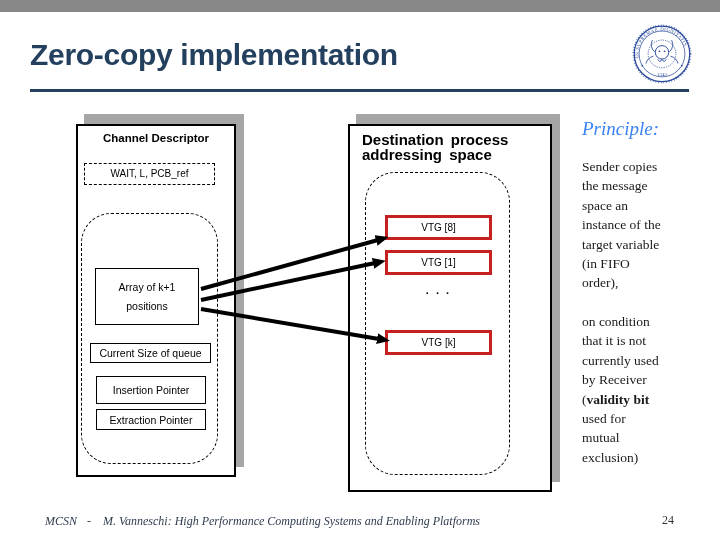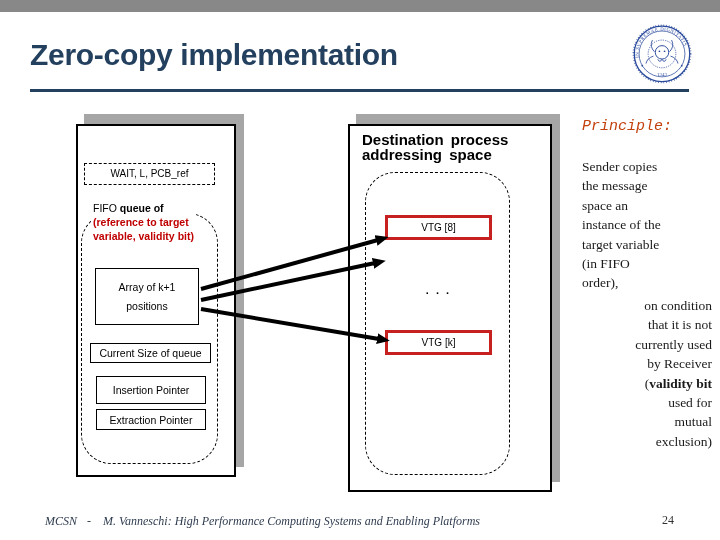--- a/index.html
+++ b/index.html
@@ -41,25 +41,25 @@
   .dest-dashed{left:15px;top:46px;width:143px;height:301px;border:1px dashed #000;border-radius:30px;}
   .vtg{border:3px solid #C62020;background:#fff;font-size:10px;display:flex;align-items:center;
        justify-content:center;box-sizing:border-box;width:107px;height:25px;left:35px;}
   .vtg0{top:89px;} .vtg1{top:124px;} .vtgk{top:204px;text-align:center;}
   .dots{left:35px;top:158px;width:107px;text-align:center;font-size:11px;font-weight:bold;letter-spacing:2px;}
 
   
   .arrows{position:absolute;left:0;top:0;width:720px;height:540px;z-index:5;pointer-events:none;}
 
   
-  .principle-heading{position:absolute;left:582px;top:106px;font-family:Liberation Mono, monospace;
-                     font-style:italic;font-size:15px;color:#c2410c;}
+  .principle-heading{position:absolute;left:582px;top:106px;font-family:Liberation Serif, serif;
+                     font-style:italic;font-size:19px;color:#3b82f6;}
   .ptext{position:absolute;left:582px;width:130px;font-family:"Liberation Serif",serif;
          font-size:13.5px;line-height:19.4px;color:#1a1a1a;}
-  .para1{top:145px;} .para2{top:284px;text-align:right;}
+  .para1{top:145px;} .para2{top:300px;}
   .ptext b{font-weight:bold;}
 
   
   .footer{position:absolute;left:45px;top:502px;display:flex;align-items:baseline;
           font-family:"Liberation Serif",serif;font-style:italic;font-size:12px;color:#2F3C4F;}
   .footer .sep{margin:0 12px 0 10px;}
   .page-num{position:absolute;left:662px;top:501px;font-family:"Liberation Serif",serif;
             font-size:12px;color:#333;}
 
   
@@ -91,46 +91,43 @@
     <path id="logoArc" d="M 9.3,36.5 A 22,22 0 1 1 50.7,36.5" fill="none"></path>
     <text font-size="4.4" fill="#2A4A9C" letter-spacing="0.5" font-family="Liberation Serif,serif">
       <textPath href="#logoArc" startOffset="4">IN SVPREMAE DIGNITATIS</textPath>
     </text>
     <text x="30" y="50" font-size="4.6" fill="#2A4A9C" text-anchor="middle" font-family="Liberation Serif,serif">1343</text>
   </svg>
 
   <div class="gbox box-left">
     <div class="shadow"></div>
     <div class="face">
+      <div class="cd-title">Channel Descriptor</div>
       <div class="wait-box">WAIT, L, PCB_ref</div>
       <div class="cd-dashed"></div>
-      <div class="fifo-note">
-        <div><span>FIFO </span><b>queue of</b></div>
-        <div class="red">(reference to target</div>
-        <div class="red">variable, validity bit)</div>
-      </div>
       <div class="small-box array-box">
         <div>Array of k+1</div>
         <div>positions</div>
       </div>
       <div class="small-box cursize-box">Current Size of queue</div>
       <div class="small-box insert-box">Insertion Pointer</div>
       <div class="small-box extract-box">Extraction Pointer</div>
     </div>
   </div>
 
   <div class="gbox box-mid">
     <div class="shadow"></div>
     <div class="face">
       <div class="dest-title">
         <div>Destination process</div>
         <div>addressing space</div>
       </div>
       <div class="dest-dashed"></div>
       <div class="vtg vtg0">VTG [8]</div>
+      <div class="vtg vtg1">VTG [1]</div>
       <div class="dots">. . .</div>
       <div class="vtg vtgk">VTG [k]</div>
     </div>
   </div>
 
   <svg class="arrows" viewBox="0 0 720 540">
     <defs>
       <marker id="ah" markerUnits="userSpaceOnUse" markerWidth="13" markerHeight="11" refX="2" refY="5.5" orient="auto">
         <path d="M0,0 L13,5.5 L0,11 Z" fill="#000"></path>
       </marker>

